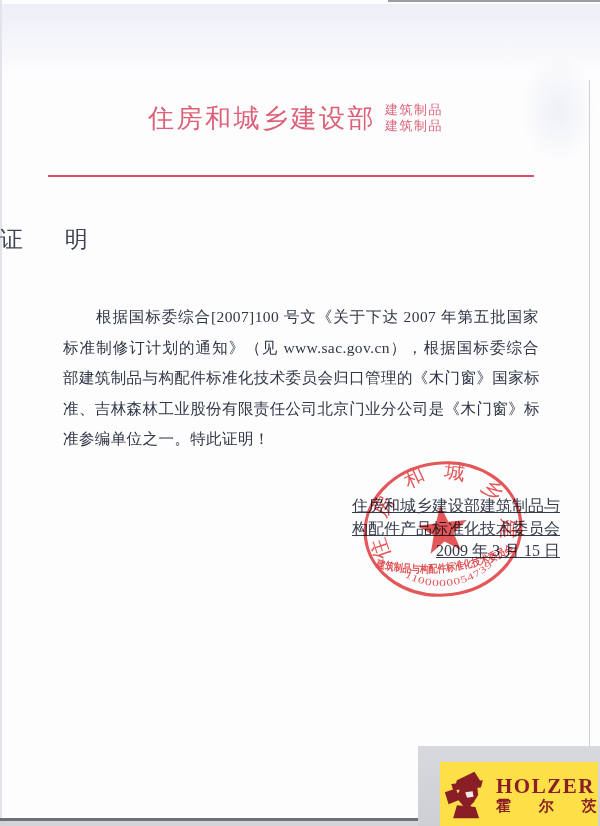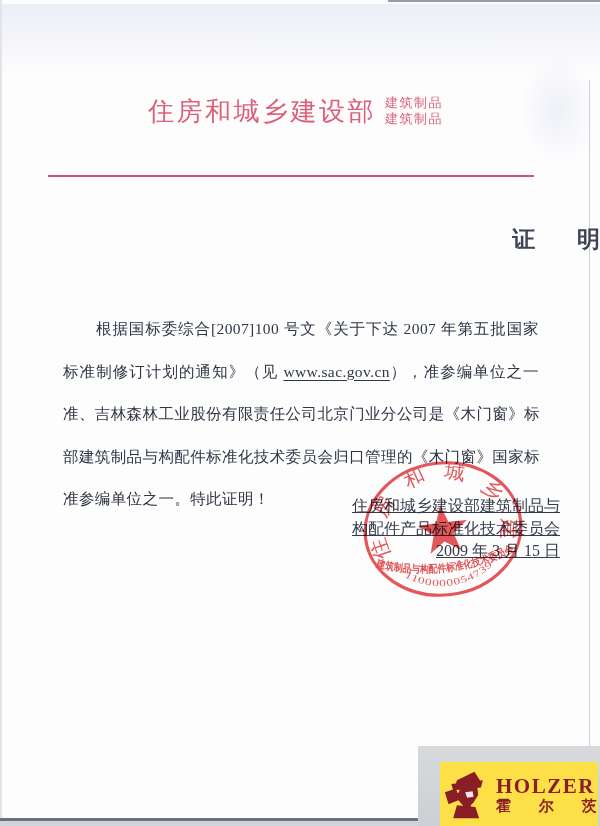--- a/index.html
+++ b/index.html
@@ -18,36 +18,36 @@
   .top-edge { position:absolute; left:388px; top:0; width:212px; height:2px; background:#565b63; opacity:.6; }
   .left-edge { position:absolute; left:0; top:0; width:2px; height:826px; background:#e2e4ea; }
   .right-edge { position:absolute; left:589px; top:80px; width:1px; height:668px; background:#ced1d7; }
   .bottom-line { position:absolute; left:0; top:818px; width:600px; height:3px; background:#6d727a; }
   .bottom-strip { position:absolute; left:0; top:821px; width:600px; height:5px; background:#d2d4da; }
 
   
   .letterhead { position:absolute; left:0; top:86px; width:600px;
     display:flex; justify-content:center; align-items:center; color:#dc6078; }
   .lh-large { font-size:26px; letter-spacing:2.5px; white-space:nowrap; }
-  .lh-small-stack { margin:9px 9px; font-size:13px; line-height:16px; letter-spacing:1.5px; white-space:nowrap; }
+  .lh-small-stack { margin:16px 9px; font-size:13px; line-height:16px; letter-spacing:1.5px; white-space:nowrap; }
   .rule { position:absolute; left:48px; top:175px; width:486px; height:2px; background:#d8506b; }
 
   
-  .doc-title { position:absolute; left:0; top:224px; width:600px; text-align:right;
-    font-size:23px; color:#3e4454; font-weight:bold; }
+  .doc-title { position:absolute; left:0; top:224px; width:600px; text-align:left;
+    font-size:23px; color:#3e4454; font-weight:normal; }
   .doc-title .t2 { margin-left:36px; }
 
   
   .body-text { position:absolute; left:63px; top:302px; width:476px;
     font-size:15.5px; color:#2f3645; }
   .bline { height:30.6px; line-height:30.6px; white-space:nowrap;
-    text-align:justify; text-align-last:justify; letter-spacing:.4px;margin-top:12px; }
+    text-align:justify; text-align-last:justify; letter-spacing:.4px; }
   .bline-first { text-indent:33px; }
   .bline-last { text-align-last:left;font-family:Liberation Serif, serif; }
-  .url { text-decoration:underline; text-underline-offset:3px; }
+  .url { text-underline-offset:3px; }
 
   
   .sig { position:absolute; right:40px; top:495px; text-align:right;
     font-size:16px; line-height:22.5px; color:#353c4b;text-decoration:underline; }
 
   
   .seal { position:absolute; left:352px; top:436px; mix-blend-mode:multiply; opacity:.92; }
   .seal text { font-family:"Liberation Serif","DejaVu Serif",serif; }
 
   
@@ -81,23 +81,23 @@
 </div>
 <div class="rule"></div>
 
 <div class="doc-title">
   <span class="t1">证</span>
   <span class="t2">明</span>
 </div>
 
 <div class="body-text">
   <div class="bline bline-first">根据国标委综合[2007]100 号文《关于下达 2007 年第五批国家</div>
-  <div class="bline"><span>标准制修订计划的通知》（见 </span><span class="url">www.sac.gov.cn</span><span>），准参编单位之一</span></div>
+  <div class="bline"><span>标准制修订计划的通知》（见 </span><span class="url">www.sac.gov.cn</span><span>），根据国标委综合</span></div>
+  <div class="bline">部建筑制品与构配件标准化技术委员会归口管理的《木门窗》国家标</div>
   <div class="bline">准、吉林森林工业股份有限责任公司北京门业分公司是《木门窗》标</div>
-  <div class="bline">部建筑制品与构配件标准化技术委员会归口管理的《木门窗》国家标</div>
   <div class="bline bline-last">准参编单位之一。特此证明！</div>
 </div>
 
 <div class="sig">
   <div>住房和城乡建设部建筑制品与</div>
   <div>构配件产品标准化技术委员会</div>
   <div>2009 年 3 月 15 日</div>
 </div>
 
 <svg class="seal" width="214" height="184" viewBox="352 436 214 184">

